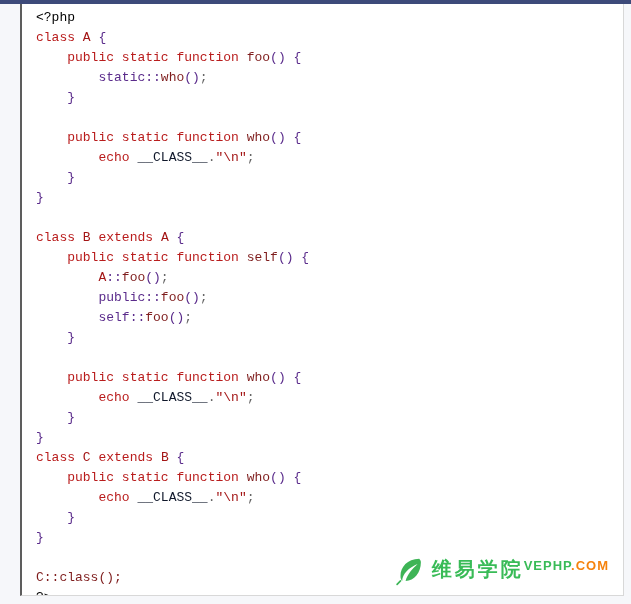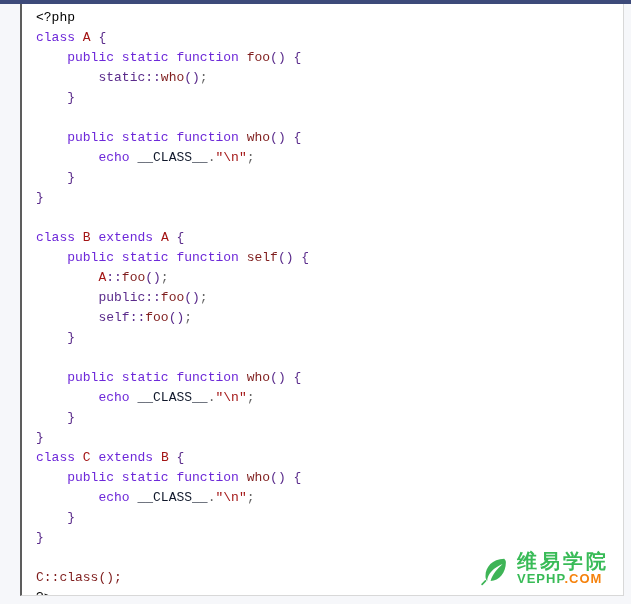--- a/index.html
+++ b/index.html
@@ -27,21 +27,21 @@
     padding: 4px 14px 0 14px;
     overflow: hidden;
   }
   pre {
     font-family: "Courier New", Consolas, monospace;
     font-size: 13px;
     line-height: 20px;
     white-space: pre;
     color: #222;
   }
-  .kw { color: #6d28d9; }
+  .kw { color: #b91c1c; }
   .cls { color: #a31515; }
   .id { color: #5a2b8b; }
   .fn { color: #7f1d1d; }
   .paren { color: #5a2b8b; }
   .brace { color: #5a2b8b; }
   .op { color: #5a2b8b; }
   .str { color: #a31515; }
   .magic { color: #0f172a; }
   .php { color: #000000; }
   .pun { color: #666; }
@@ -52,21 +52,21 @@
     display: flex;
     align-items: center;
     gap: 6px;
     pointer-events: none;
     opacity: 0.95;
   }
   .wm-icon {
     width: 34px;
     height: 34px;
   }
-  .wm-text { display: flex; flex-direction: column; line-height: 1.05; }
+  .wm-text { display: flex; flex-direction: row; line-height: 1.05; }
   .wm-cn {
     font-family: "Microsoft YaHei", sans-serif;
     font-size: 20px;
     font-weight: 700;
     color: #2fb84f;
     letter-spacing: 3px;
   }
   .wm-url {
     font-family: Arial, sans-serif;
     font-size: 13px;

